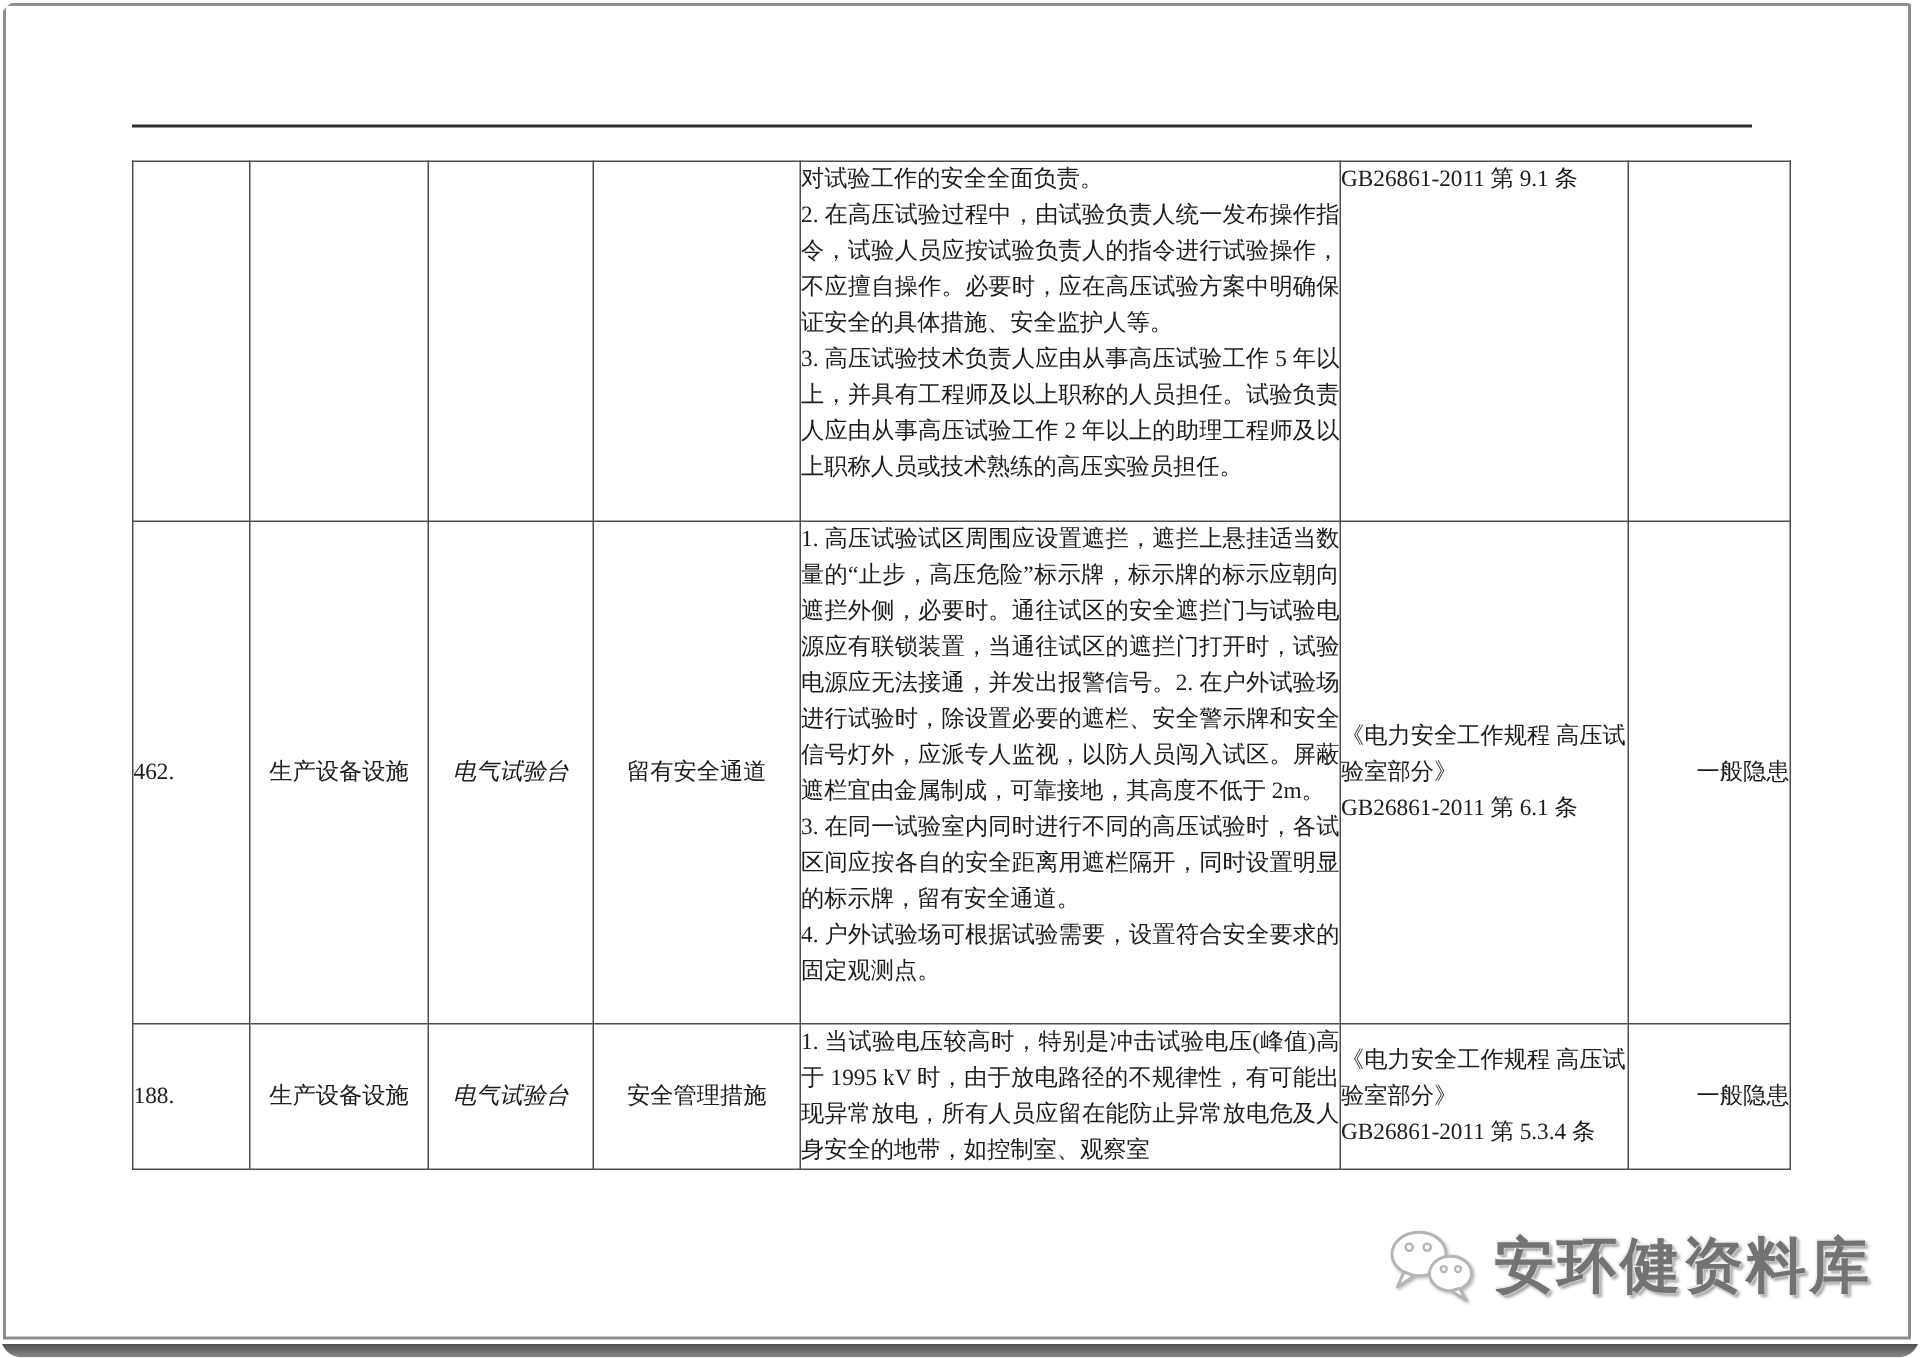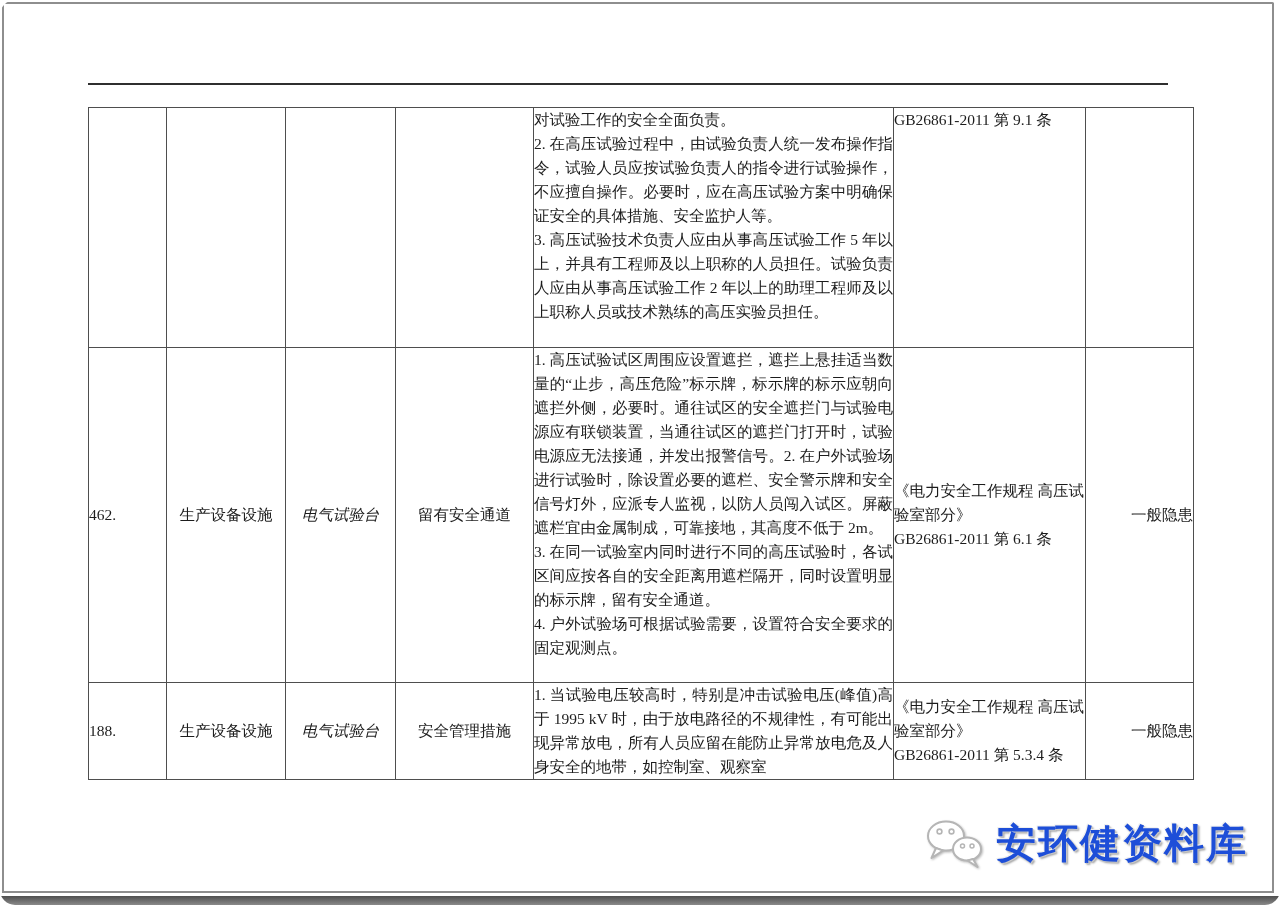--- a/index.html
+++ b/index.html
@@ -70,21 +70,21 @@
     gap: 10px;
   }
   .watermark .wm-icon {
     filter: drop-shadow(1.5px 1.5px 1px #b9b9b9);
   }
   .watermark .wm-text {
     font-family: "Liberation Sans", sans-serif;
     font-weight: bold;
     font-size: 40px;
     letter-spacing: 2px;
-    color: #1d4ed8;
+    color: #737373;
     text-shadow: -1px -1px 0 #efefef, 1px 1px 0 #c6c6c6, 2px 2px 2px #a3a3a3;
   }
   .bottom-bar {
     position: absolute;
     left: 0; top: 896px;
     width: 1280px; height: 9px;
     background: linear-gradient(#4f4f4f, #8a8a8a);
   }
 </style>
 </head>

